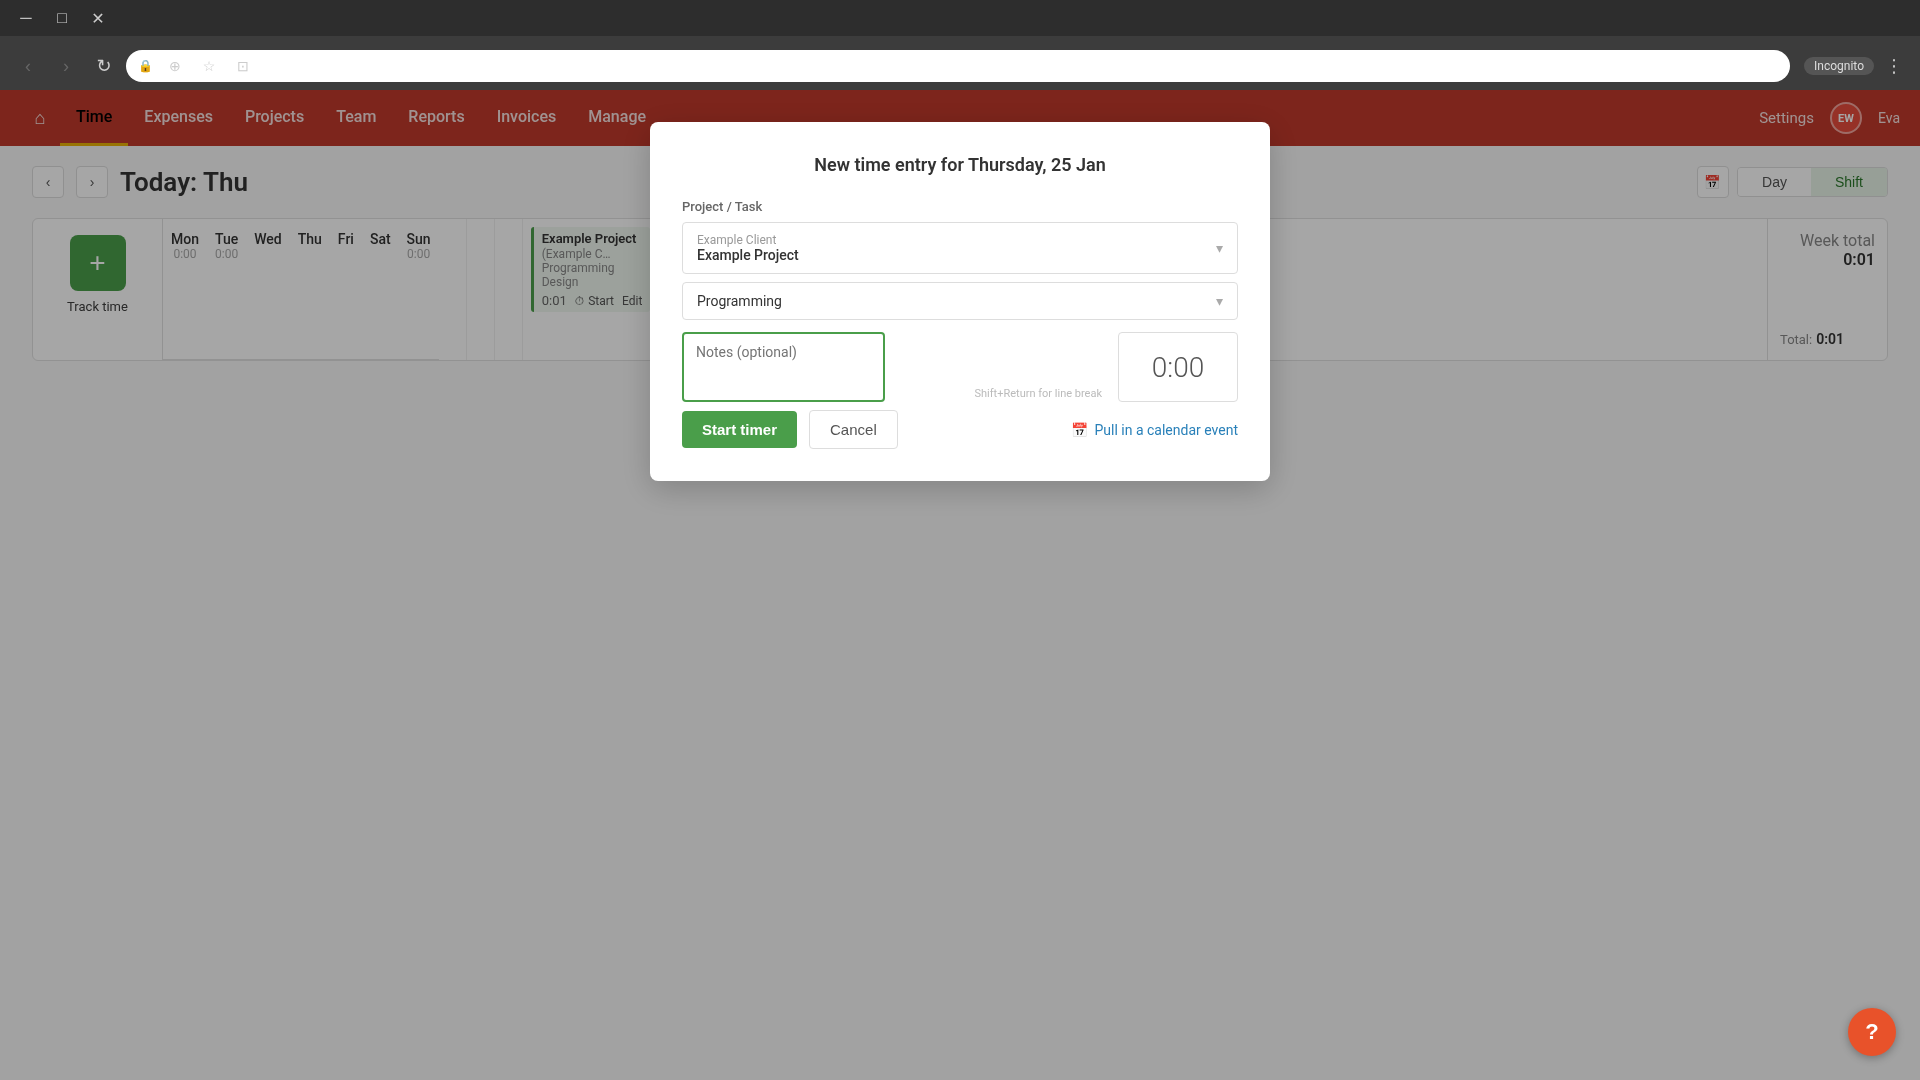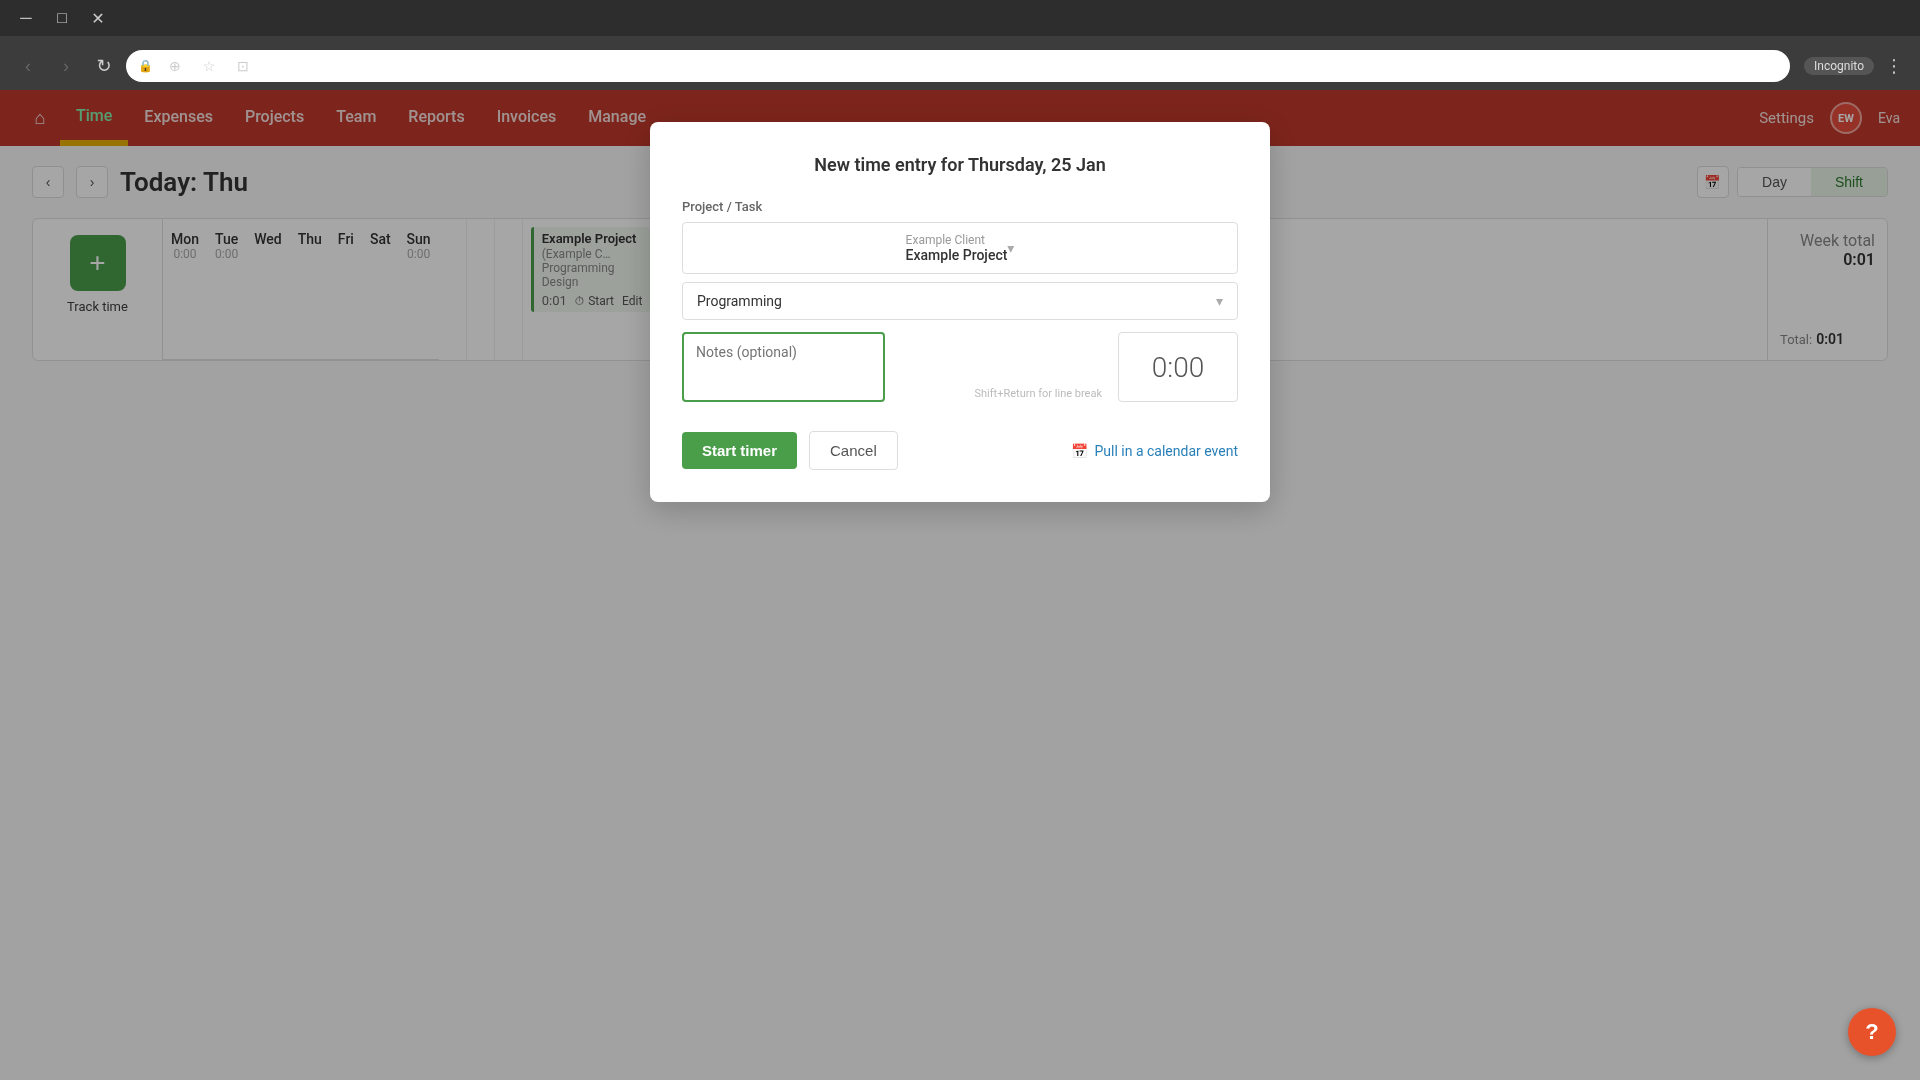--- a/index.html
+++ b/index.html
@@ -202,22 +202,22 @@
       display: flex;
       align-items: center;
       color: rgba(255,255,255,0.85);
       font-size: 16px;
       cursor: pointer;
       border-bottom: 3px solid transparent;
       font-weight: 500;
       text-decoration: none;
     }
     .nav-item.active {
-      color: #86efac;
-      border-bottom: 6px solid #eab308;
+      color: #000000;
+      border-bottom: 3px solid #eab308;
     }
     .nav-right {
       display: flex;
       align-items: center;
       gap: 16px;
     }
     .nav-settings {
       color: rgba(255,255,255,0.85);
       font-size: 15px;
       cursor: pointer;
@@ -486,21 +486,21 @@
       width: 100%;
       border: 1px solid #ddd;
       border-radius: 4px;
       padding: 10px 14px;
       font-size: 14px;
       color: #333;
       background: white;
       cursor: pointer;
       display: flex;
       align-items: center;
-      justify-content: center;
+      justify-content: space-between;
       margin-bottom: 8px;
     }
     .project-select-inner {
       display: flex;
       flex-direction: column;
     }
     .select-client {
       font-size: 12px;
       color: #999;
     }
@@ -519,21 +519,21 @@
       background: white;
       cursor: pointer;
       display: flex;
       align-items: center;
       justify-content: space-between;
       margin-bottom: 12px;
     }
     .notes-time-row {
       display: flex;
       gap: 8px;
-      margin-bottom: 25px;
+      margin-bottom: 4px;
     }
     .notes-field {
       flex: 1;
       border: 2px solid #4a9e4a;
       border-radius: 4px;
       padding: 10px 12px;
       font-size: 14px;
       resize: none;
       height: 70px;
       font-family: inherit;

